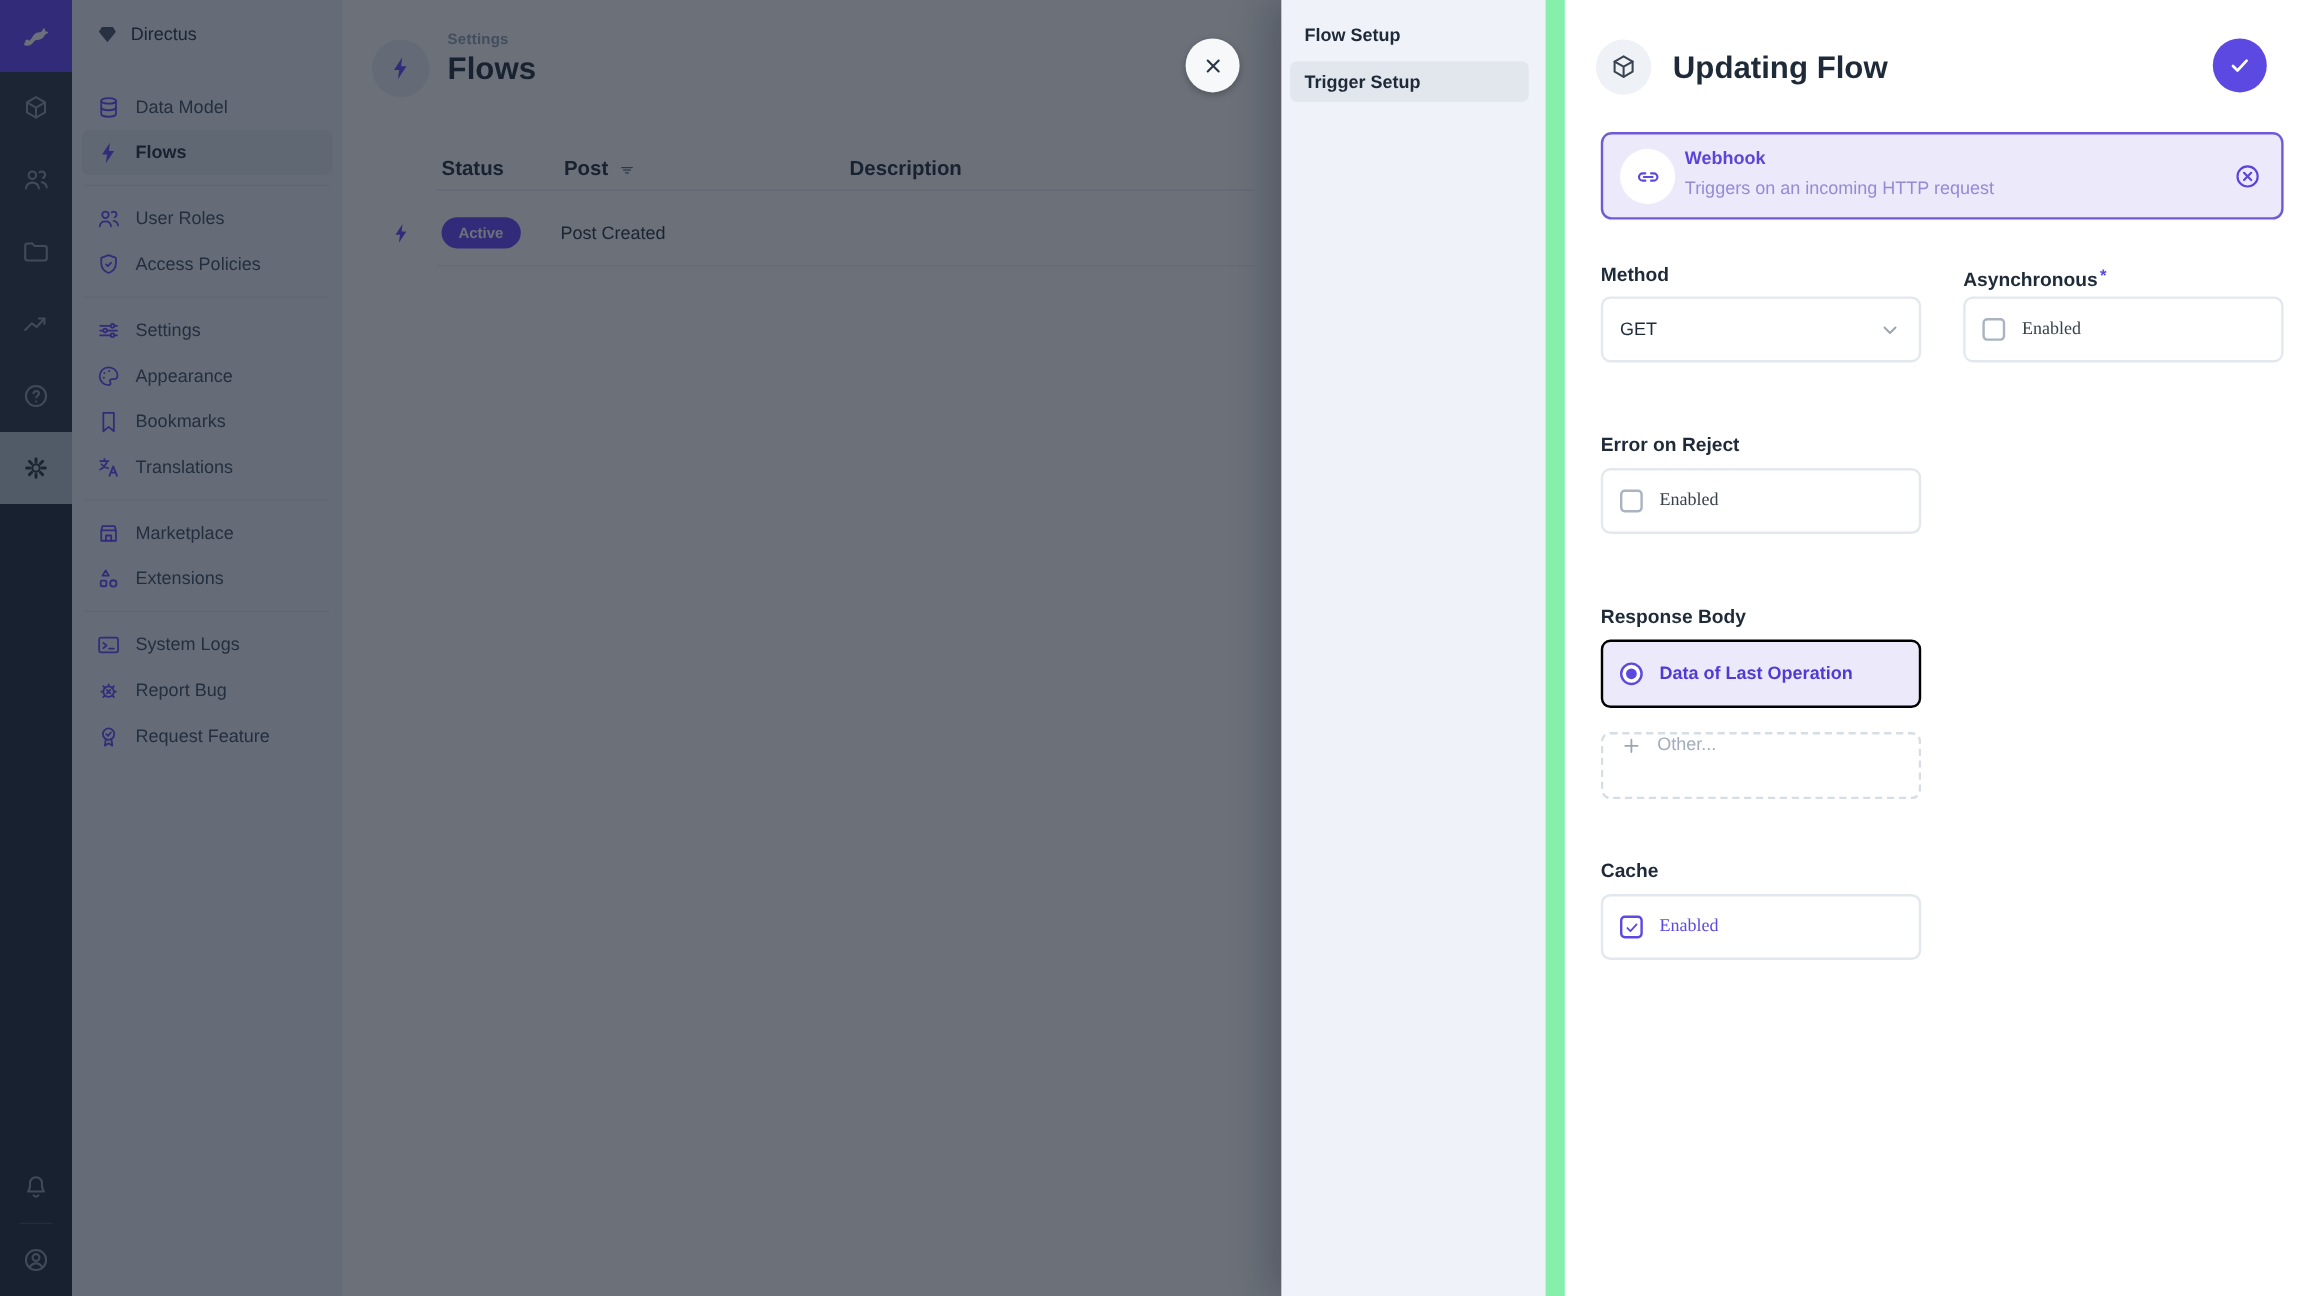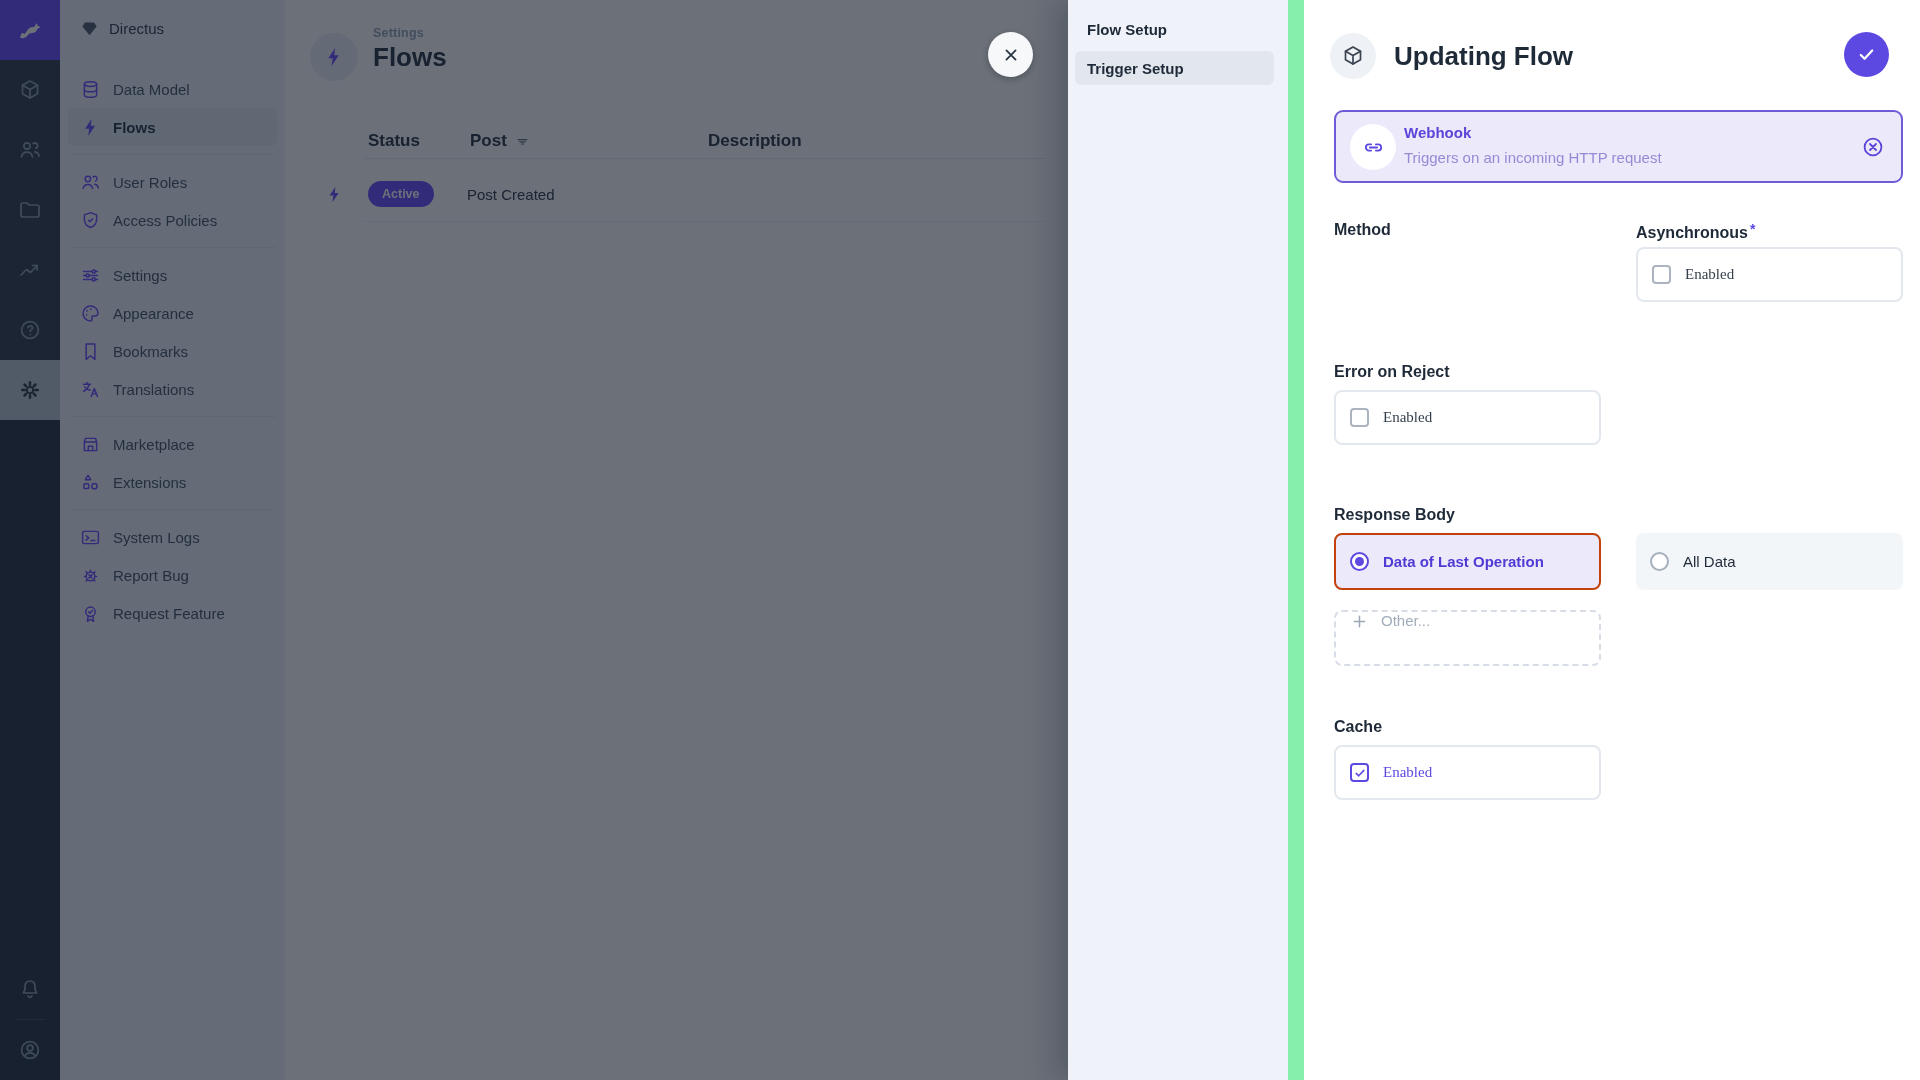--- a/index.html
+++ b/index.html
@@ -70,21 +70,21 @@
   .req{color:var(--drawer-accent);font-size:14px;vertical-align:4px;margin-left:2px;}
   .f-box{position:absolute;width:267px;height:55px;box-sizing:border-box;background:#fff;border:2px solid #e3e8ee;border-radius:8px;display:flex;align-items:center;padding:0 14px;}
   .f-box .val{font-size:15px;color:#1e2a38;}
   .f-box .chev{margin-left:auto;color:#99a4b2;}
   .cbx{width:19px;height:19px;box-sizing:border-box;border:2px solid #aab3bf;border-radius:4px;background:#fff;flex:0 0 auto;}
   .cbx.checked{border-color:var(--drawer-accent);color:var(--drawer-accent);display:flex;align-items:center;justify-content:center;}
   .cbx-label{font-size:15px;color:#343f4b;margin-left:14px;font-family:Liberation Serif, serif;}
   .cbx-label.purple{color:var(--drawer-accent);}
 
   .radio-card{position:absolute;width:267px;height:57px;box-sizing:border-box;border-radius:8px;display:flex;align-items:center;padding:0 14px;}
-  .radio-card.selected{background:var(--accent-soft);border:2px solid #c2410c;}
+  .radio-card.selected{background:var(--accent-soft);border:2px solid #000000;}
   .radio-card.plain{background:#f3f6f9;}
   .rad{width:19px;height:19px;box-sizing:border-box;border:2px solid #a6b0bc;border-radius:50%;background:#fff;flex:0 0 auto;}
   .rad.on{border-color:var(--drawer-accent);display:flex;align-items:center;justify-content:center;}
   .rad.on::after{content:"";width:9px;height:9px;border-radius:50%;background:var(--drawer-accent);}
   .rad-label{font-size:15px;margin-left:14px;color:#1e2a38;}
   .radio-card.selected .rad-label{color:#4f3bd4;font-weight:600;}
 
   #other-box{position:absolute;left:30px;top:610px;width:267px;height:56px;box-sizing:border-box;border:2px dashed #d7dde6;border-radius:8px;display:flex;padding:0 14px;color:#a2adbb;cursor:pointer;}
   #other-box .plus{margin-right:12px;color:#9aa6b4;}
   #other-box .lbl{font-size:15px;}
@@ -429,43 +429,47 @@
       <div class="t1">Webhook</div>
       <div class="t2">Triggers on an incoming HTTP request</div>
       <div class="deselect">
         <svg class="ic" width="24" height="24" viewBox="0 0 24 24">
             <use href="#i-circle-x"></use>
           </svg>
       </div>
     </div>
 
     <div class="f-label" style="left:30px;top:221px">Method</div>
+    <div class="f-box" style="left:30px;top:247px">
+      <span class="val">GET</span>
+      <span class="chev">
+        <svg class="ic" width="20" height="20" viewBox="0 0 24 24">
+            <use href="#i-chevron-down"></use>
+          </svg>
+      </span>
+    </div>
 
     <div class="f-label" style="left:332px;top:221px">
       <span>Asynchronous</span><span class="req">*</span>
     </div>
     <div class="f-box" style="left:332px;top:247px">
       <span class="cbx" id="cbx-async"></span>
       <span class="cbx-label">Enabled</span>
     </div>
 
     <div class="f-label" style="left:30px;top:363px">Error on Reject</div>
     <div class="f-box" style="left:30px;top:390px">
       <span class="cbx" id="cbx-error"></span>
       <span class="cbx-label">Enabled</span>
     </div>
 
     <div class="f-label" style="left:30px;top:506px">Response Body</div>
     <div class="radio-card selected" style="left:30px;top:533px" id="resp-opt-0">
       <span class="rad on"></span>
       <span class="rad-label">Data of Last Operation</span>
-    </div>
-    <div class="radio-card plain" style="left:332px;top:533px" id="resp-opt-1">
-      <span class="rad"></span>
-      <span class="rad-label">All Data</span>
     </div>
     <div id="other-box">
       <span class="plus">
         <svg class="ic" width="19" height="19" viewBox="0 0 24 24">
             <use href="#i-plus"></use>
           </svg>
       </span>
       <span class="lbl">Other...</span>
     </div>
 

